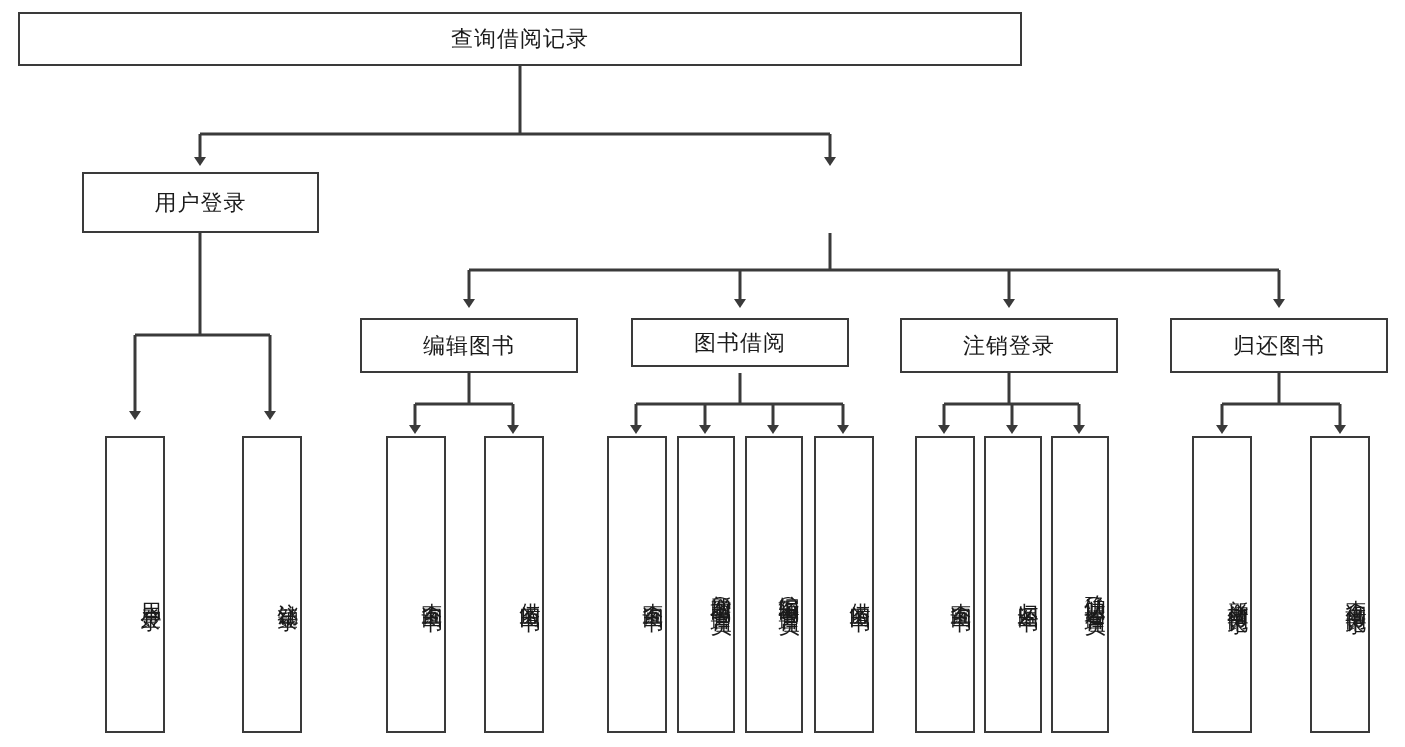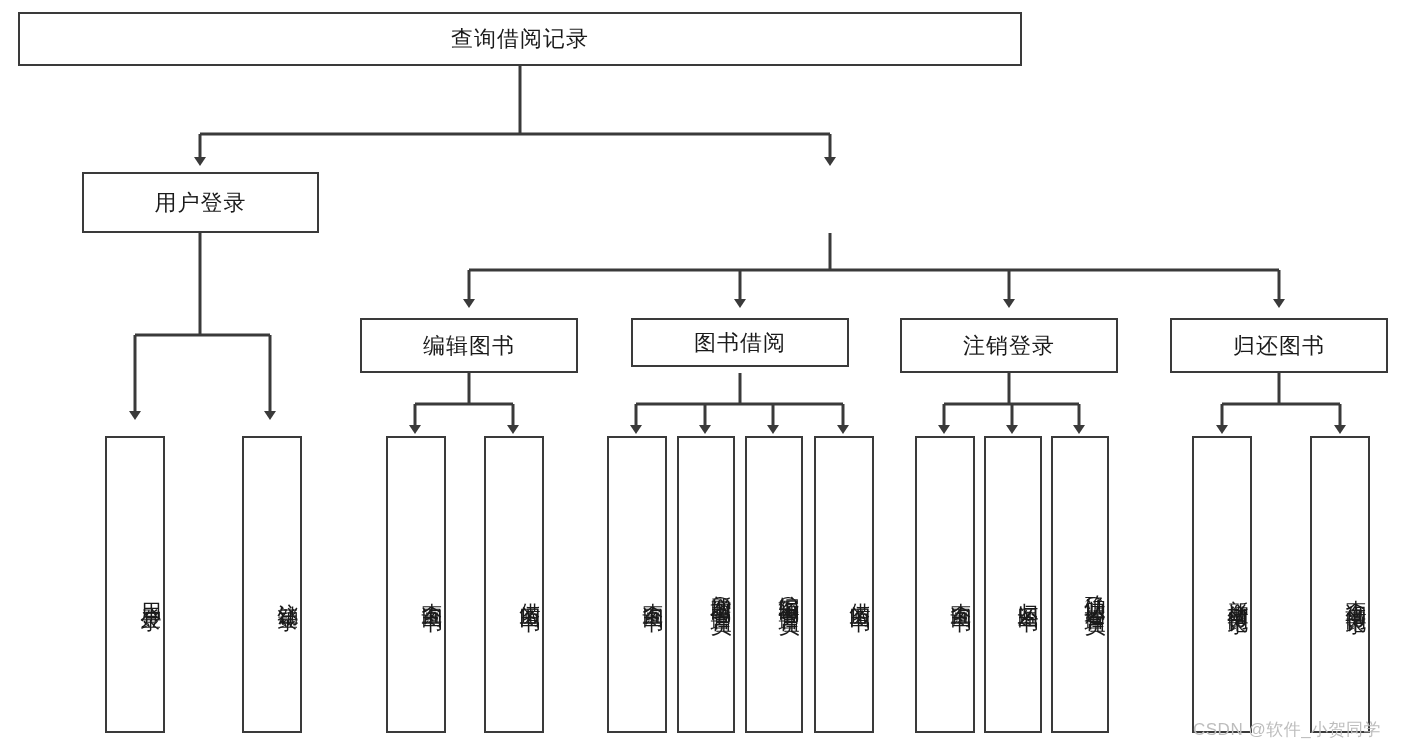--- a/index.html
+++ b/index.html
@@ -177,17 +177,14 @@
     <span>确认归还（管理员）</span>
   </div>
 
   <div class="node v" style="left:1192px; top:436px; width:60px; height:297px;">
     <span>新增借阅记录</span>
   </div>
   <div class="node v" style="left:1310px; top:436px; width:60px; height:297px;">
     <span>查询借阅记录</span>
   </div>
 
-  <div class="watermark" style="left:1193px; top:718px;">
-    <span>CSDN @软件_小贺同学</span>
-  </div>
 
 </div>
 
 </body></html>

